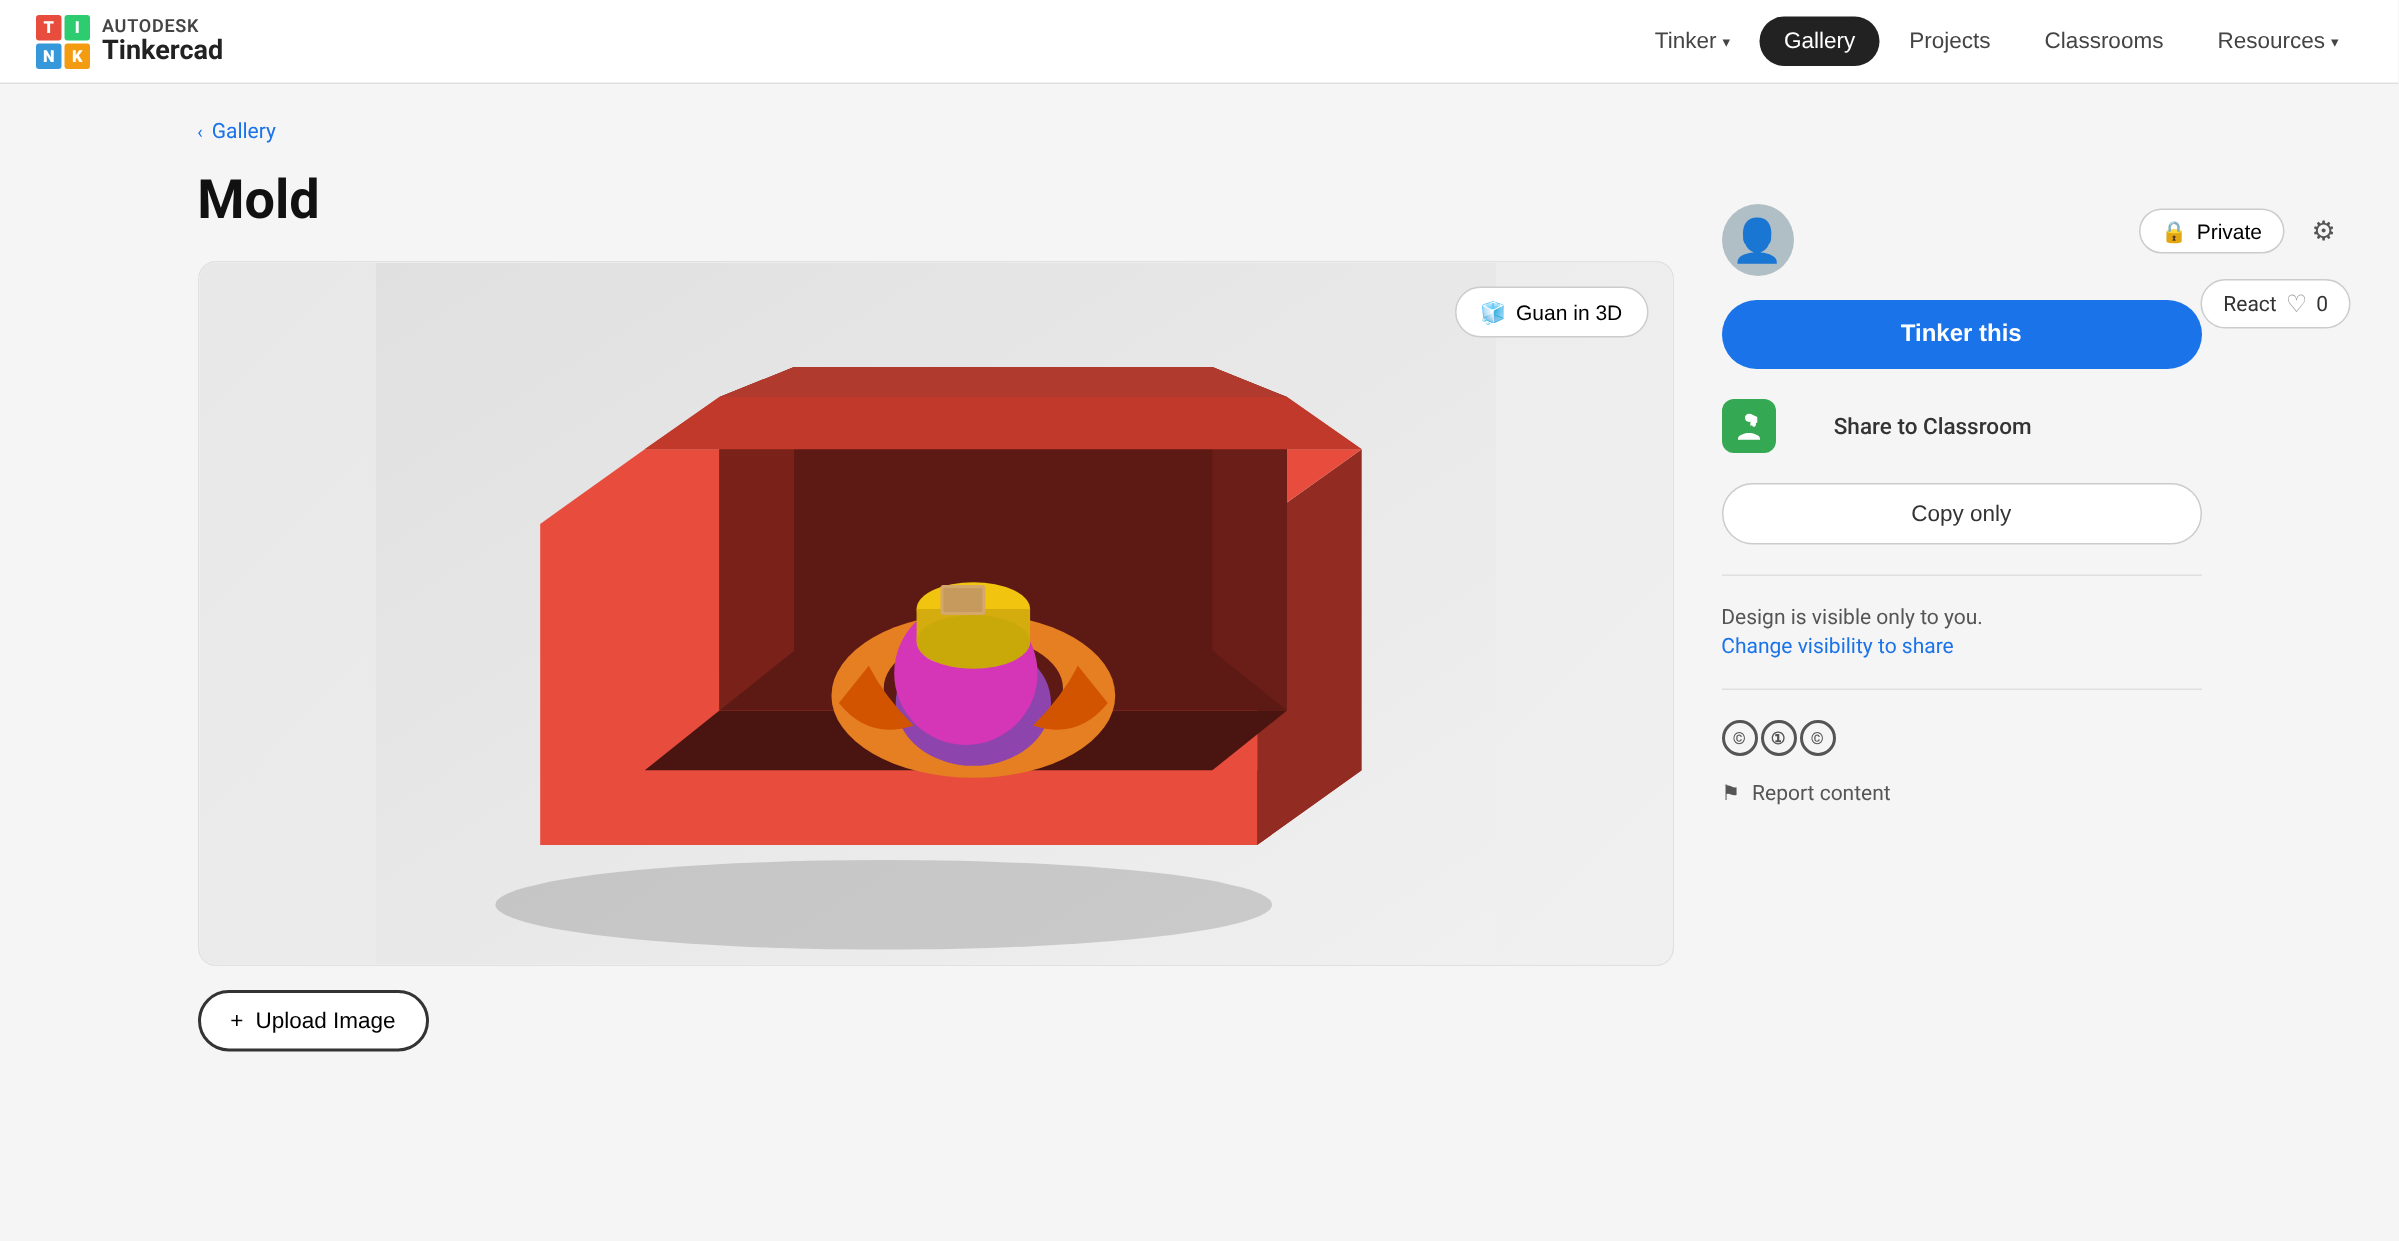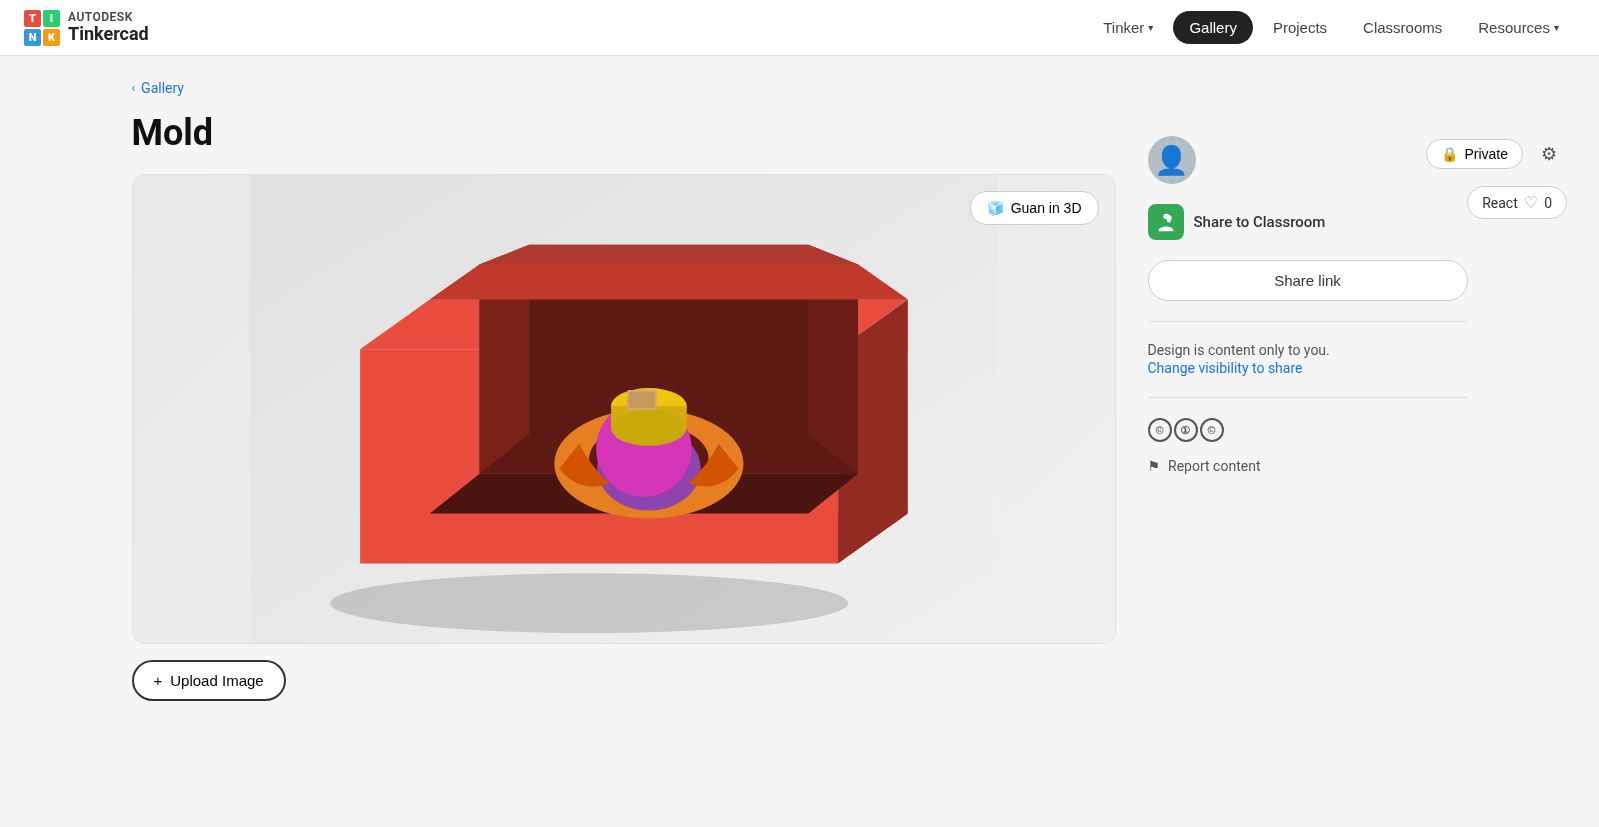--- a/index.html
+++ b/index.html
@@ -257,21 +257,21 @@
       height: 36px;
       background: #34a853;
       border-radius: 8px;
       display: flex;
       align-items: center;
       justify-content: center;
       color: white;
       font-size: 18px;
       flex-shrink: 0;
     }
-    .share-classroom-label { font-size: 15px; font-weight: 500; color: #333; }
+    .share-classroom-label { font-size: 15px; font-weight: 500; color: #333; margin-left: 29px; }
 
     .copy-link-btn {
       width: 100%;
       padding: 11px;
       background: white;
       color: #333;
       border: 1px solid #ccc;
       border-radius: 24px;
       font-size: 15px;
       font-weight: 500;
@@ -452,38 +452,39 @@
   </div>
 
   <div class="right-panel">
 
     <div class="designer-block">
       <div class="avatar">
         <span class="avatar-icon">👤</span>
       </div>
     </div>
 
+    <button class="tinker-btn">Tinker this</button>
 
 
     <div class="share-classroom">
       <div class="classroom-icon">
         <svg width="22" height="22" viewBox="0 0 24 24" fill="white" xmlns="http://www.w3.org/2000/svg">
           <path d="M12 3C10.34 3 9 4.34 9 6s1.34 3 3 3 3-1.34 3-3-1.34-3-3-3zm0 14c-2.67 0-8 1.34-8 4v1h16v-1c0-2.66-5.33-4-8-4zm4.5-9c-.28 0-.5.22-.5.5v1h-1v-1c0-.28-.22-.5-.5-.5s-.5.22-.5.5v2.5l.87 1.5H16.13L17 11.5V9c0-.28-.22-.5-.5-.5z"></path>
           <path d="M18 5.5L13 3v9l5-2.5V5.5z"></path>
         </svg>
       </div>
       <span class="share-classroom-label">Share to Classroom</span>
     </div>
 
-    <button class="copy-link-btn">Share link</button>
+    <button class="copy-link-btn">Copy only</button>
 
     <hr class="divider">
 
     <div>
-      <p class="visibility-text">Design is content only to you.</p>
+      <p class="visibility-text">Design is visible only to you.</p>
       <a class="change-visibility">Change visibility to share</a>
     </div>
 
     <hr class="divider">
 
 
     <div class="license-icons">
       <div class="license-circle">©</div>
       <div class="license-circle">①</div>
       <div class="license-circle">©</div>

